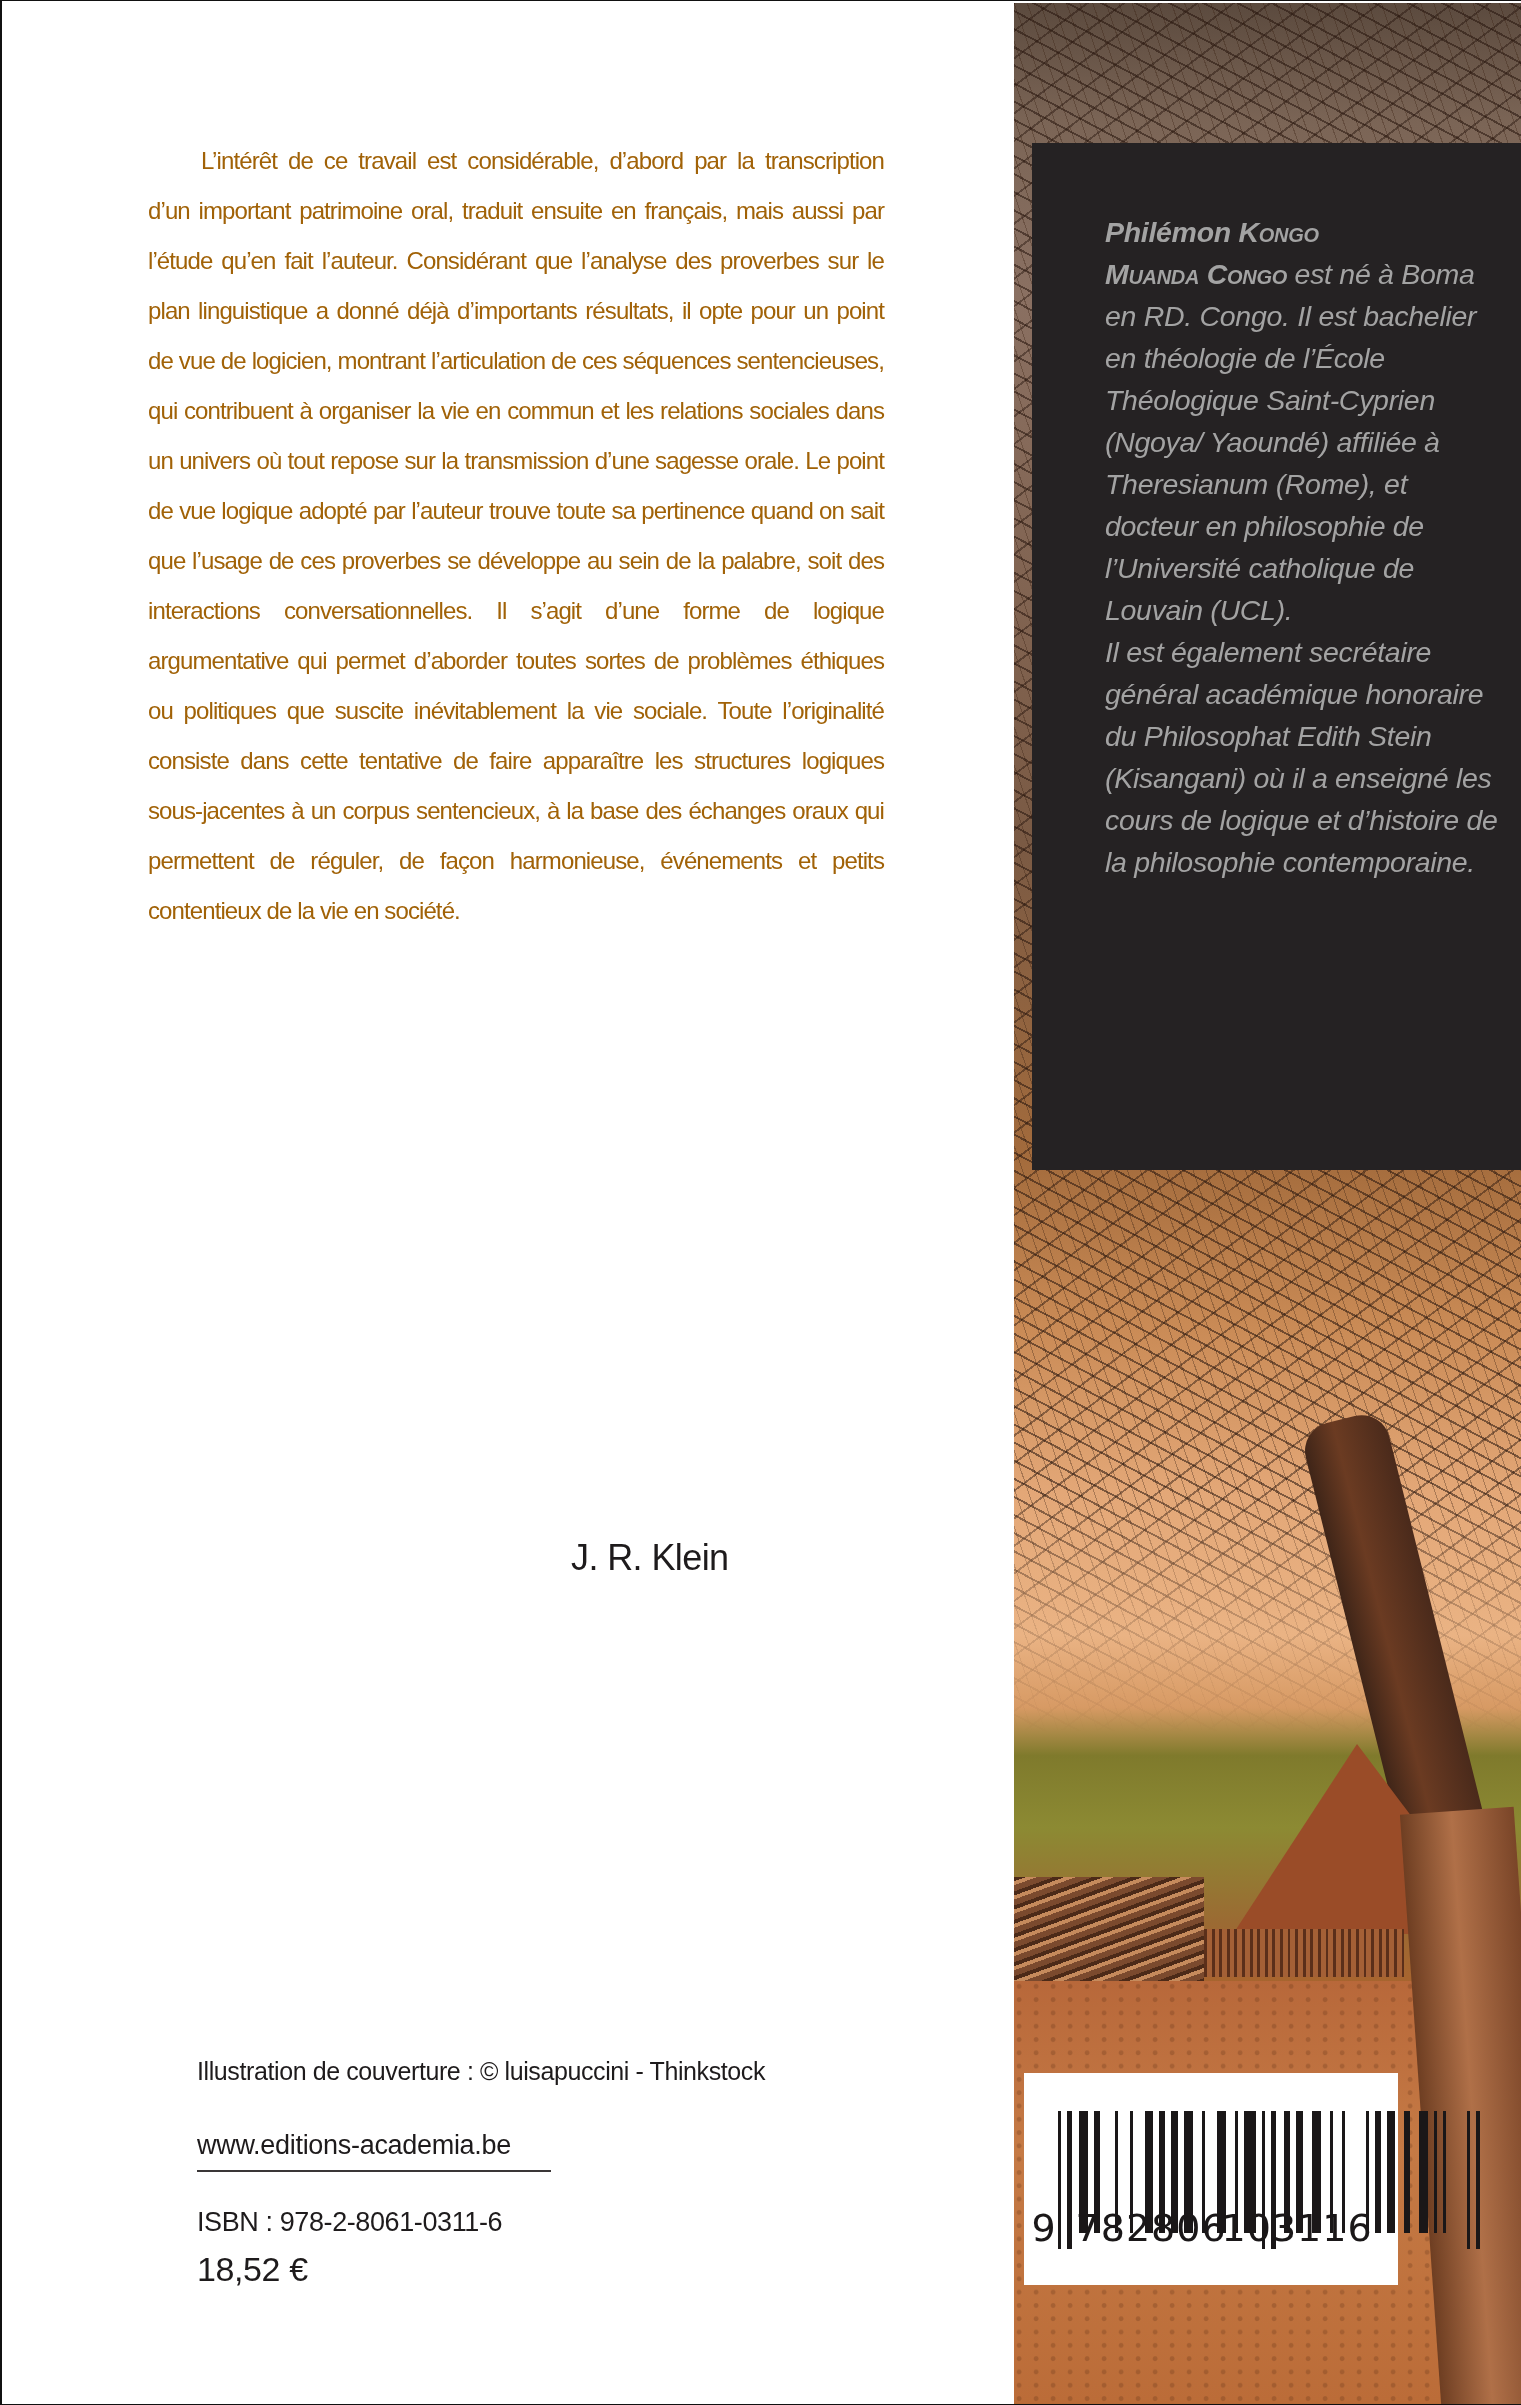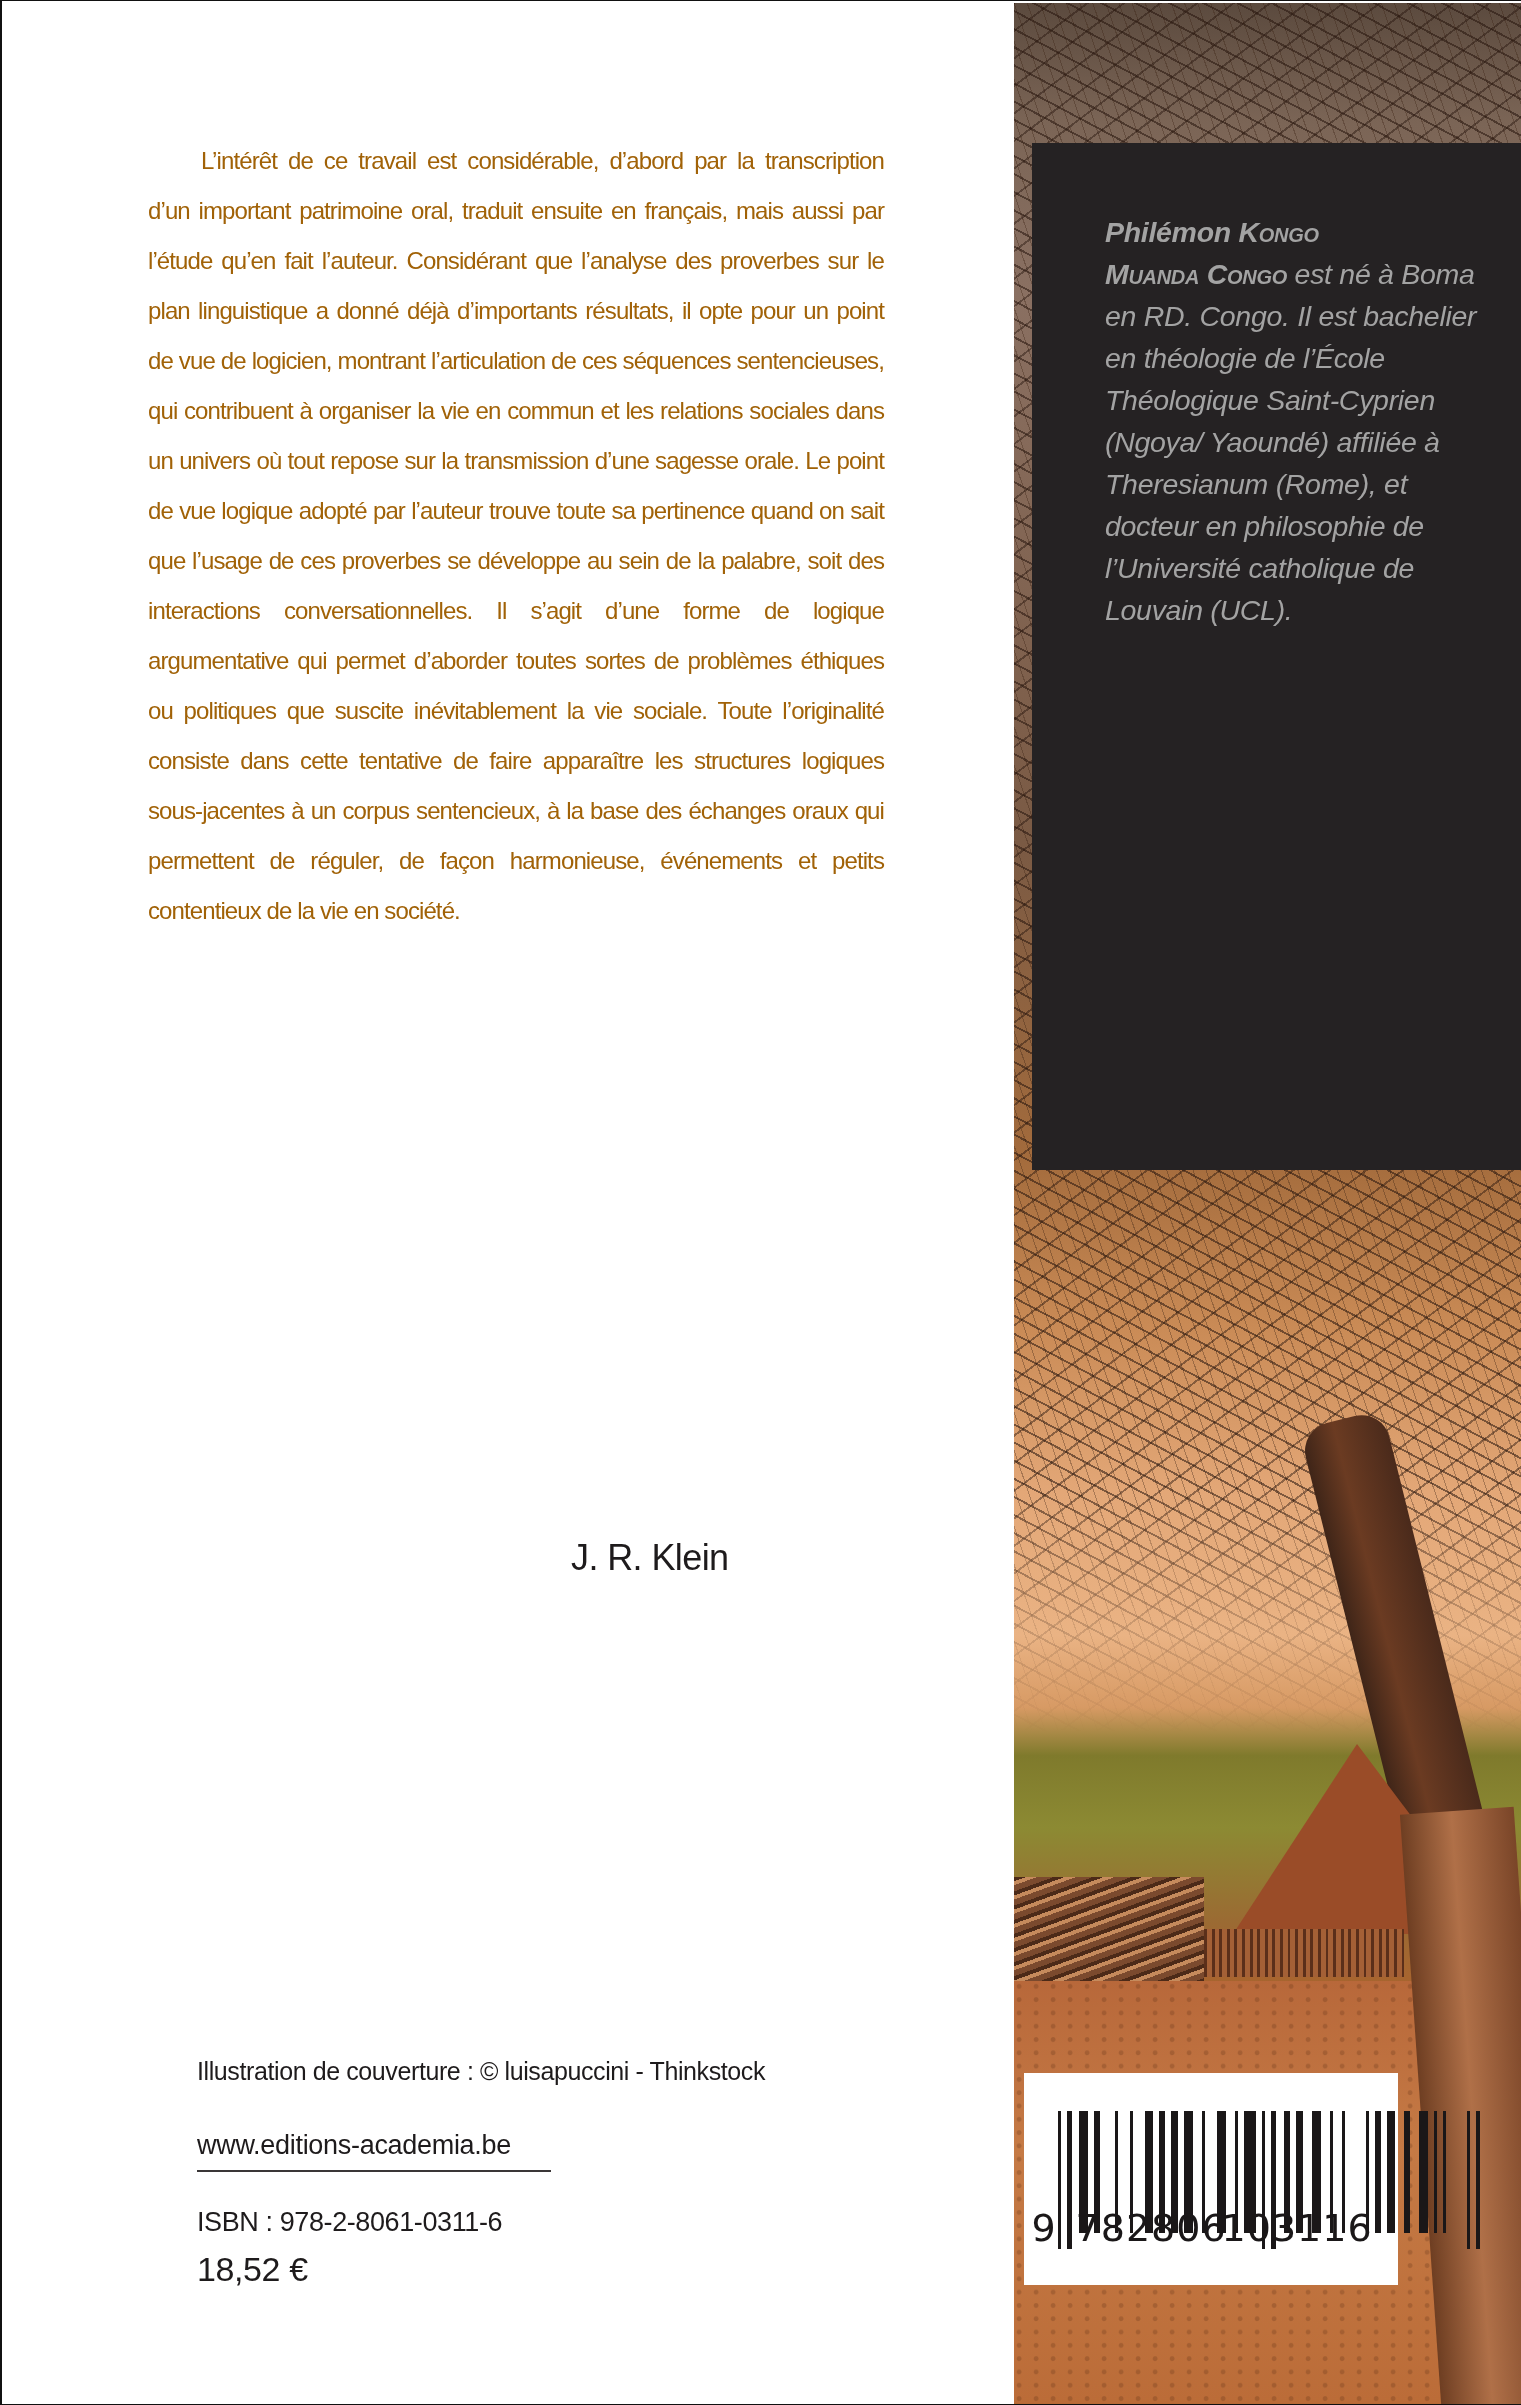--- a/index.html
+++ b/index.html
@@ -138,20 +138,21 @@
   <div class="fence"></div>
   <div class="ground"></div>
   <div class="trunk2"></div>
 </div>
 
 <div class="bio-box">
   <div class="bio-text">
     <span class="name">Philémon</span>
     <span class="sc">Kongo</span><br>
     <span class="sc">Muanda Congo</span><span> est né à Boma en RD. Congo. Il est bachelier en théologie de l’École Théologique Saint-Cyprien (Ngoya/ Yaoundé) affiliée à Theresianum (Rome), et docteur en philosophie de l’Université catholique de Louvain (UCL).</span><br>
+    <span>Il est également secrétaire général académique honoraire du Philosophat Edith Stein (Kisangani) où il a enseigné les cours de logique et d’histoire de la philosophie contemporaine.</span>
   </div>
 </div>
 
 <div class="main-text">
   <p>L’intérêt de ce travail est considérable, d’abord par la transcription d’un important patrimoine oral, traduit ensuite en français, mais aussi par l’étude qu’en fait l’auteur. Considérant que l’analyse des proverbes sur le plan linguistique a donné déjà d’importants résultats, il opte pour un point de vue de logicien, montrant l’articulation de ces séquences sentencieuses, qui contribuent à organiser la vie en commun et les relations sociales dans un univers où tout repose sur la transmission d’une sagesse orale. Le point de vue logique adopté par l’auteur trouve toute sa pertinence quand on sait que l’usage de ces proverbes se développe au sein de la palabre, soit des interactions conversationnelles. Il s’agit d’une forme de logique argumentative qui permet d’aborder toutes sortes de problèmes éthiques ou politiques que suscite inévitablement la vie sociale. Toute l’originalité consiste dans cette tentative de faire apparaître les structures logiques sous-jacentes à un corpus sentencieux, à la base des échanges oraux qui permettent de réguler, de façon harmonieuse, événements et petits contentieux de la vie en société.</p>
 </div>
 <div class="signature">J. R. Klein</div>
 
 <div class="credit">Illustration de couverture : © luisapuccini - Thinkstock</div>
 <a class="website">www.editions-academia.be</a>

